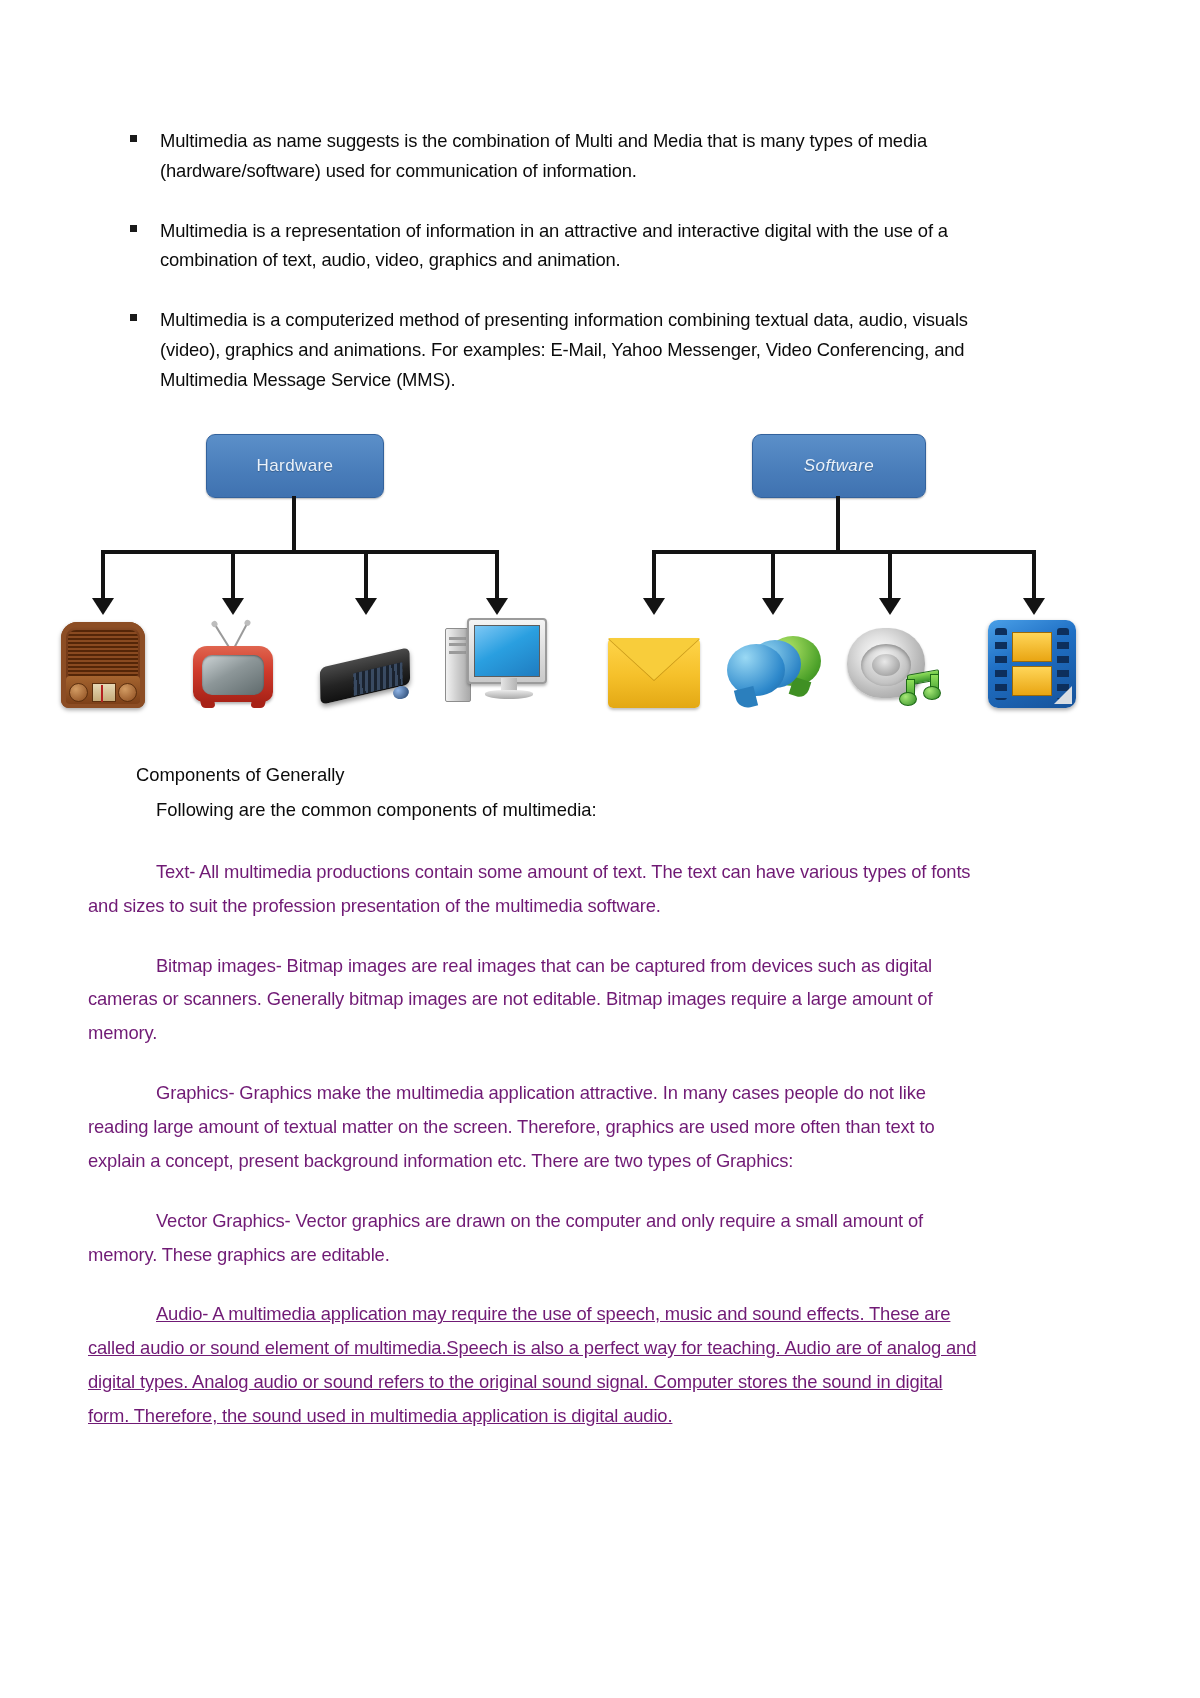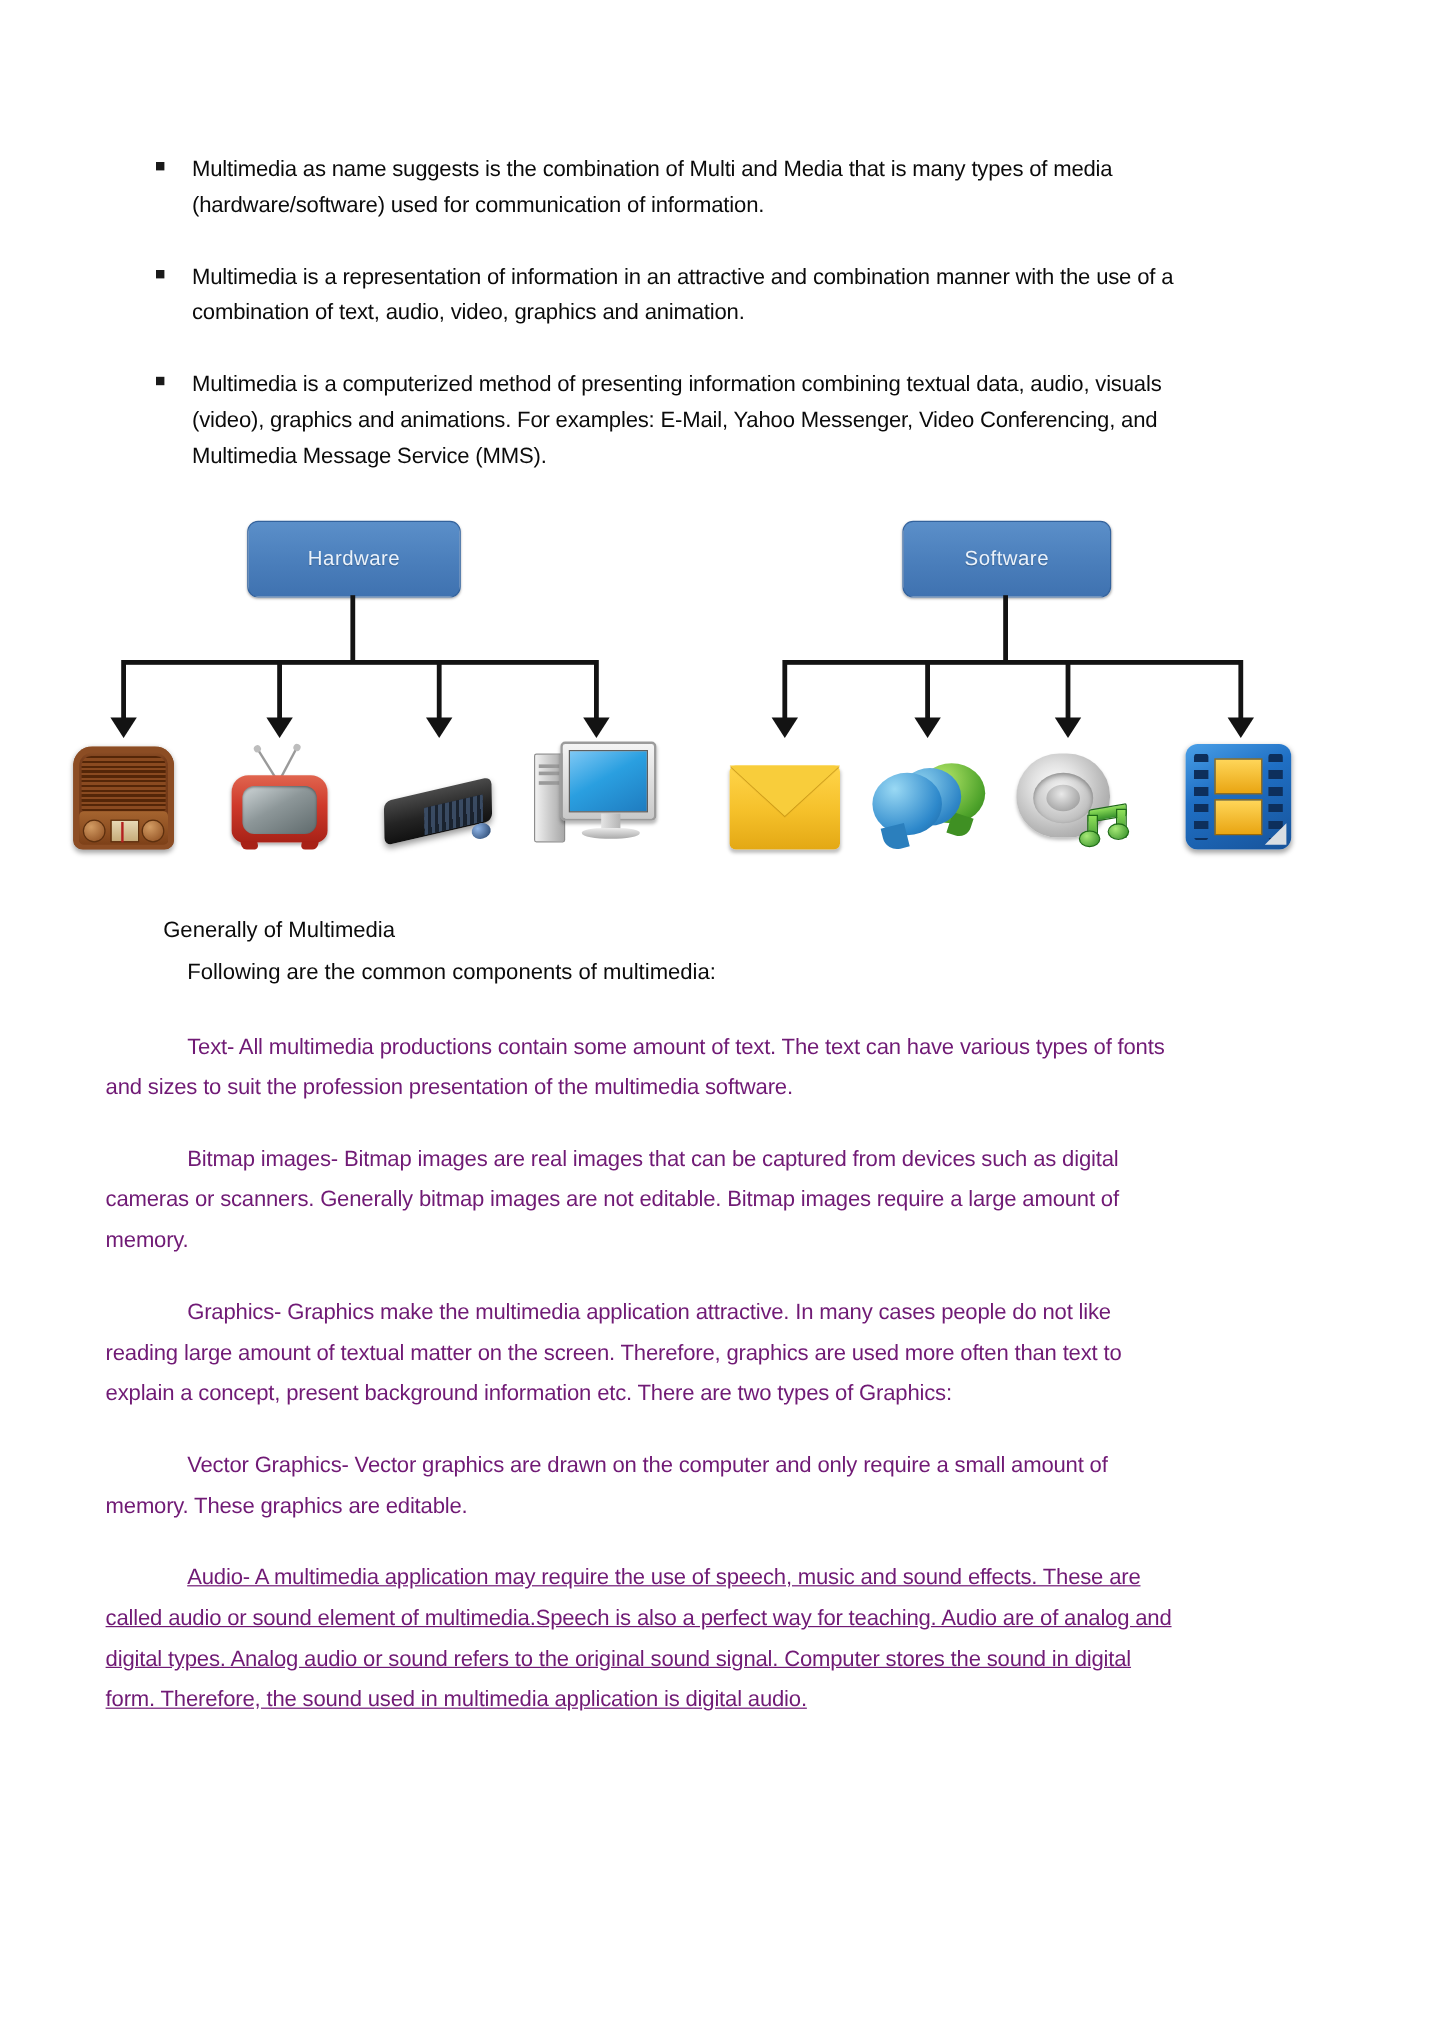--- a/index.html
+++ b/index.html
@@ -64,21 +64,21 @@
     box-shadow: 0 1px 2px rgba(0,0,0,.30);
     display: flex;
     align-items: center;
     justify-content: center;
     color: #eaf2fb;
     font-size: 17px;
     letter-spacing: 0.4px;
     text-shadow: 0 1px 1px rgba(0,0,0,.25);
   }
   #node-hardware { left: 206px; top: 34px; width: 176px; }
-  #node-software { left: 752px; top: 34px; width: 172px; }
+  #node-software { left: 752px; top: 34px; width: 172px; font-style: italic; }
 
   .conn {
     position: absolute;
     background: #131313;
   }
   .v-line { width: 4px; }
   .h-line { height: 4px; }
 
   .arrow-head {
     position: absolute;
@@ -372,21 +372,21 @@
 
 <div class="page">
 
   <div class="bullet-list">
     <div class="bullet-item">
       <span class="bullet-marker"></span>
       <span>Multimedia as name suggests is the combination of Multi and Media that is many types of media (hardware/software) used for communication of information.</span>
     </div>
     <div class="bullet-item">
       <span class="bullet-marker"></span>
-      <span>Multimedia is a representation of information in an attractive and combination manner with the use of a combination of text, audio, video, graphics and animation.</span>
+      <span>Multimedia is a representation of information in an attractive and interactive digital with the use of a combination of text, audio, video, graphics and animation.</span>
     </div>
     <div class="bullet-item">
       <span class="bullet-marker"></span>
       <span>Multimedia is a computerized method of presenting information combining textual data, audio, visuals (video), graphics and animations. For examples: E-Mail, Yahoo Messenger, Video Conferencing, and Multimedia Message Service (MMS).</span>
     </div>
   </div>
 
   <div class="diagram">
 
     <div class="node-box" id="node-hardware">
@@ -501,21 +501,21 @@
         <div class="perf l"></div>
         <div class="perf r"></div>
         <div class="cell top"></div>
         <div class="cell bot"></div>
         <div class="corner"></div>
       </div>
     </div>
   </div>
 
   <div class="body-text">
-    <p class="heading-line">Generally of Multimedia</p>
+    <p class="heading-line">Components of Generally</p>
     <p class="sub-line">Following are the common components of multimedia:</p>
     <p class="para">Text- All multimedia productions contain some amount of text. The text can have various types of fonts and sizes to suit the profession presentation of the multimedia software.</p>
     <p class="para">Bitmap images- Bitmap images are real images that can be captured from devices such as digital cameras or scanners. Generally bitmap images are not editable. Bitmap images require a large amount of memory.</p>
     <p class="para">Graphics- Graphics make the multimedia application attractive. In many cases people do not like reading large amount of textual matter on the screen. Therefore, graphics are used more often than text to explain a concept, present background information etc. There are two types of Graphics:</p>
     <p class="para">Vector Graphics- Vector graphics are drawn on the computer and only require a small amount of memory. These graphics are editable.</p>
     <p class="para">Audio- A multimedia application may require the use of speech, music and sound effects. These are called audio or sound element of multimedia.Speech is also a perfect way for teaching. Audio are of analog and digital types. Analog audio or sound refers to the original sound signal. Computer stores the sound in digital form. Therefore, the sound used in multimedia application is digital audio.</p>
   </div>
 
 </div>
 

